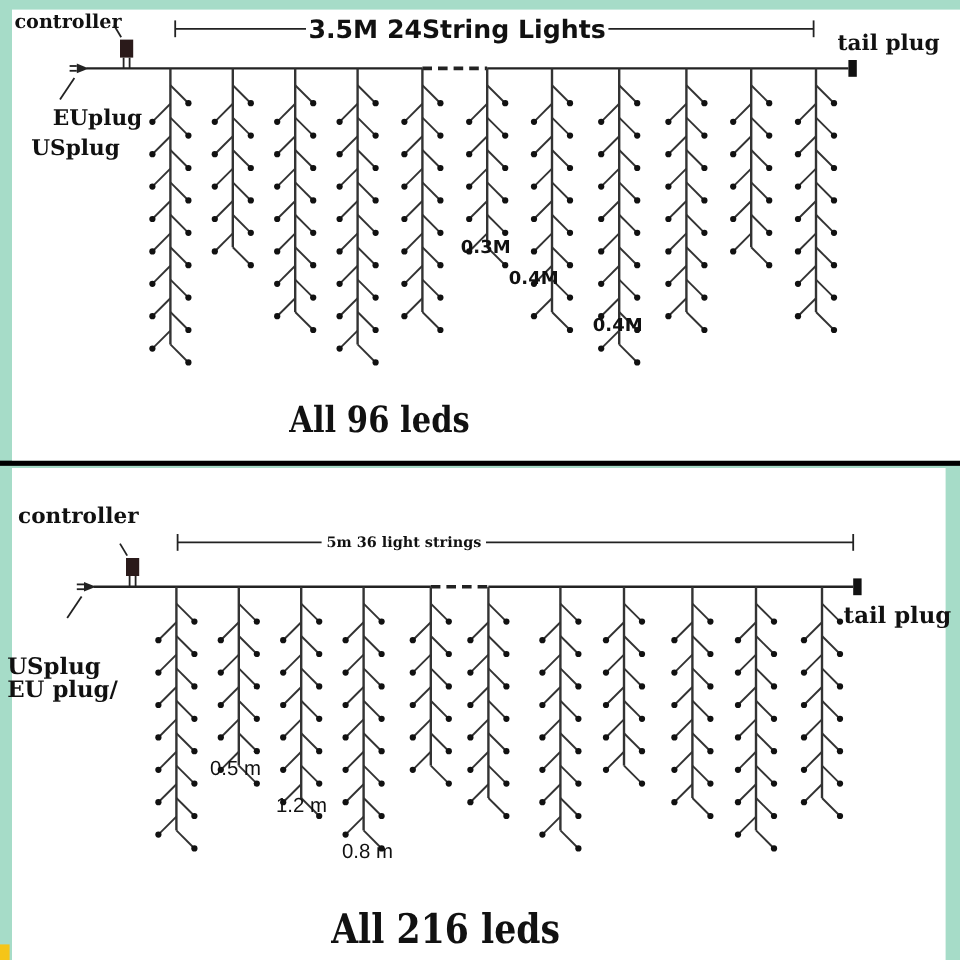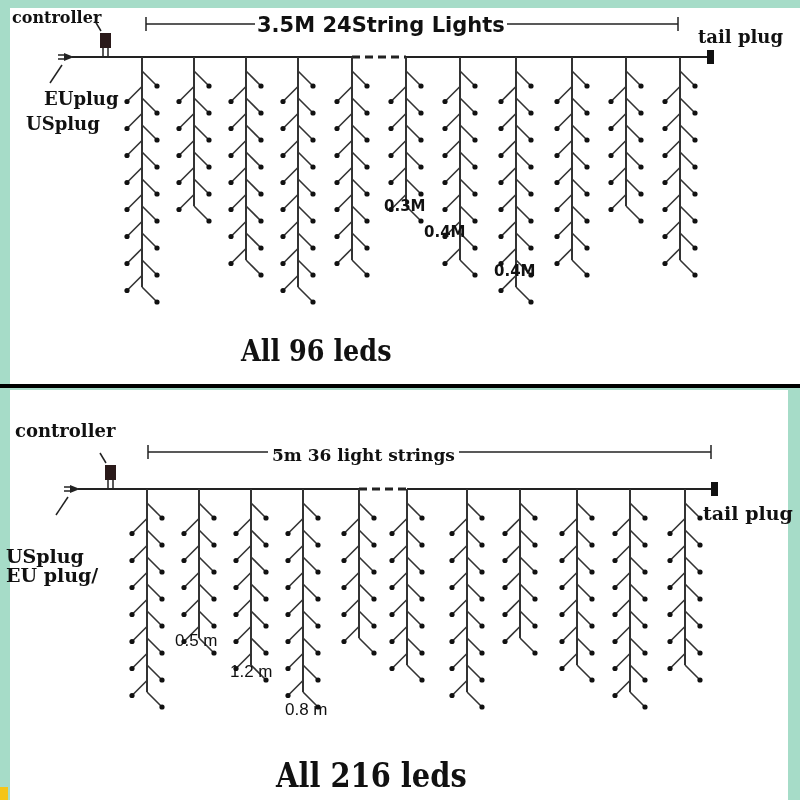--- a/index.html
+++ b/index.html
@@ -694,18 +694,18 @@
 <div class="lbl sans-b" style="left:255px;top:13px;font-size:21px;background:#fff;padding:0 2px;">3.5M 24String Lights</div>
 <div class="lbl serif-b" style="left:698px;top:26px;font-size:18px;">tail plug</div>
 <div class="lbl sans-b" style="left:384px;top:197px;font-size:15px;text-align:right;">0.3M</div>
 <div class="lbl sans-b" style="left:424px;top:223px;font-size:15px;">0.4M</div>
 <div class="lbl sans-b" style="left:494px;top:262px;font-size:15px;">0.4M</div>
 <div class="lbl serif-b" style="left:241px;top:333px;font-size:30px;transform:scaleX(0.85);transform-origin:left;">All 96 leds</div>
 
 <div class="lbl serif-b" style="left:15px;top:420px;font-size:18px;">controller</div>
 <div class="lbl serif-b" style="left:6px;top:518px;font-size:19px;margin-top:46px;">EU plug/</div>
 <div class="lbl serif-b" style="left:6px;top:545px;font-size:19px;">USplug</div>
-<div class="lbl serif-b" style="left:268px;top:445px;font-size:17px;background:#fff;padding:0 4px;">5m 36 light strings</div>
+<div class="lbl serif-b" style="left:268px;top:445px;font-size:12px;background:#fff;padding:0 4px;">5m 36 light strings</div>
 <div class="lbl serif-b" style="left:703px;top:502px;font-size:19px;">tail plug</div>
 <div class="lbl sans" style="left:175px;top:631px;font-size:17px;">0.5 m</div>
 <div class="lbl sans" style="left:230px;top:662px;font-size:17px;">1.2 m</div>
 <div class="lbl sans" style="left:285px;top:700px;font-size:17px;">0.8 m</div>
 <div class="lbl serif-b" style="left:276px;top:755px;font-size:34px;transform:scaleX(0.85);transform-origin:left;">All 216 leds</div>
 
 </body></html>

